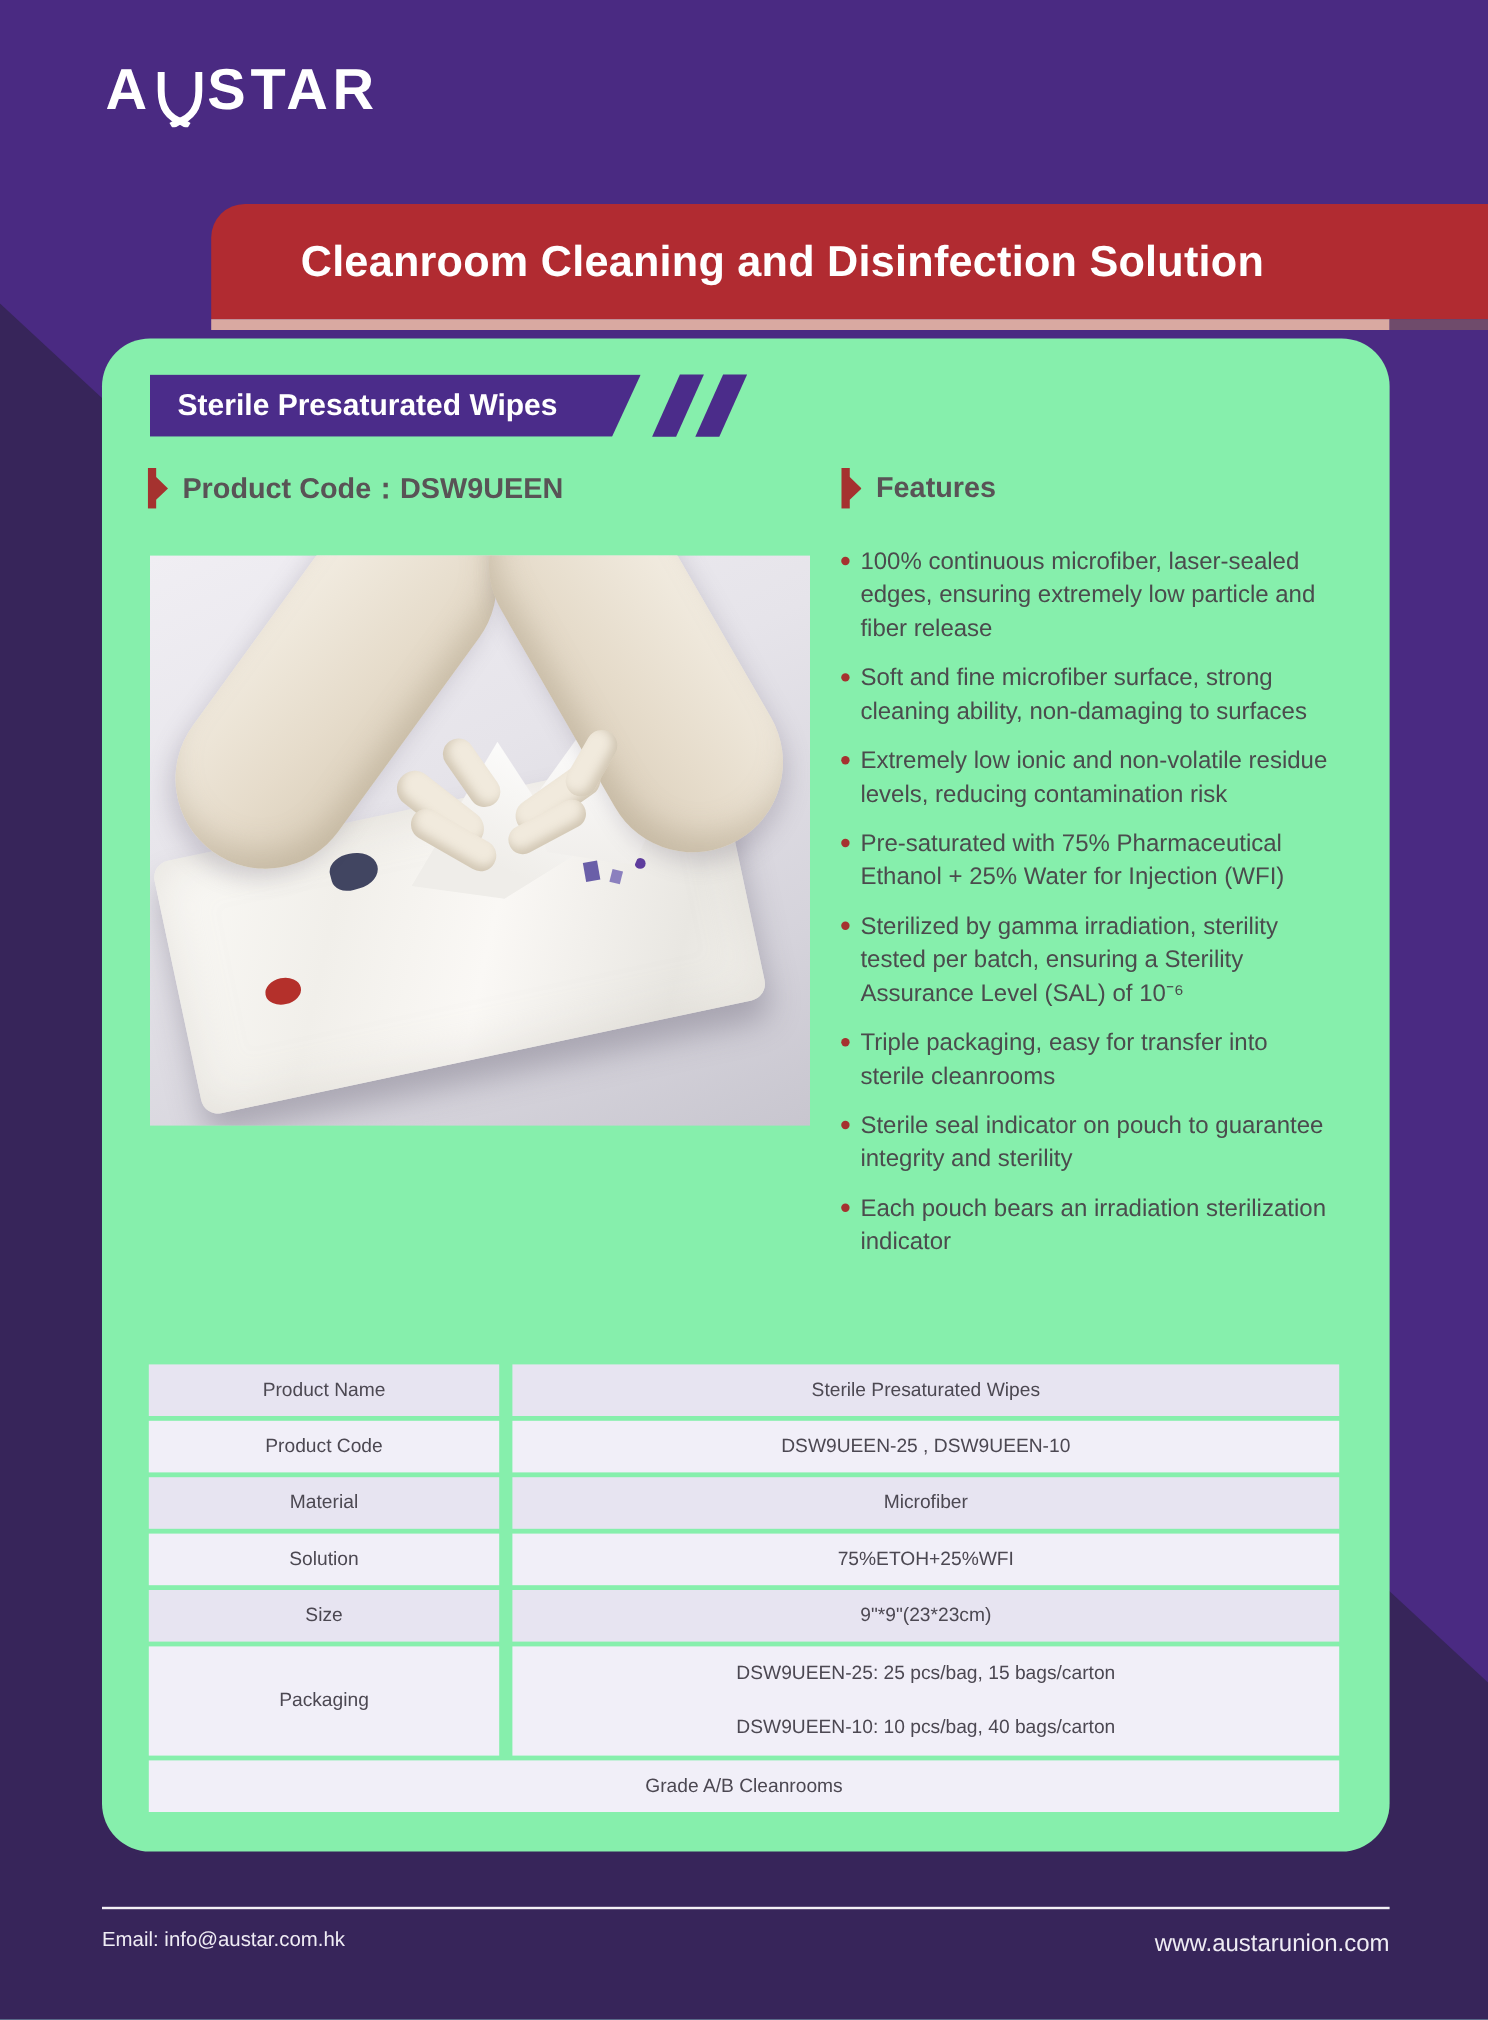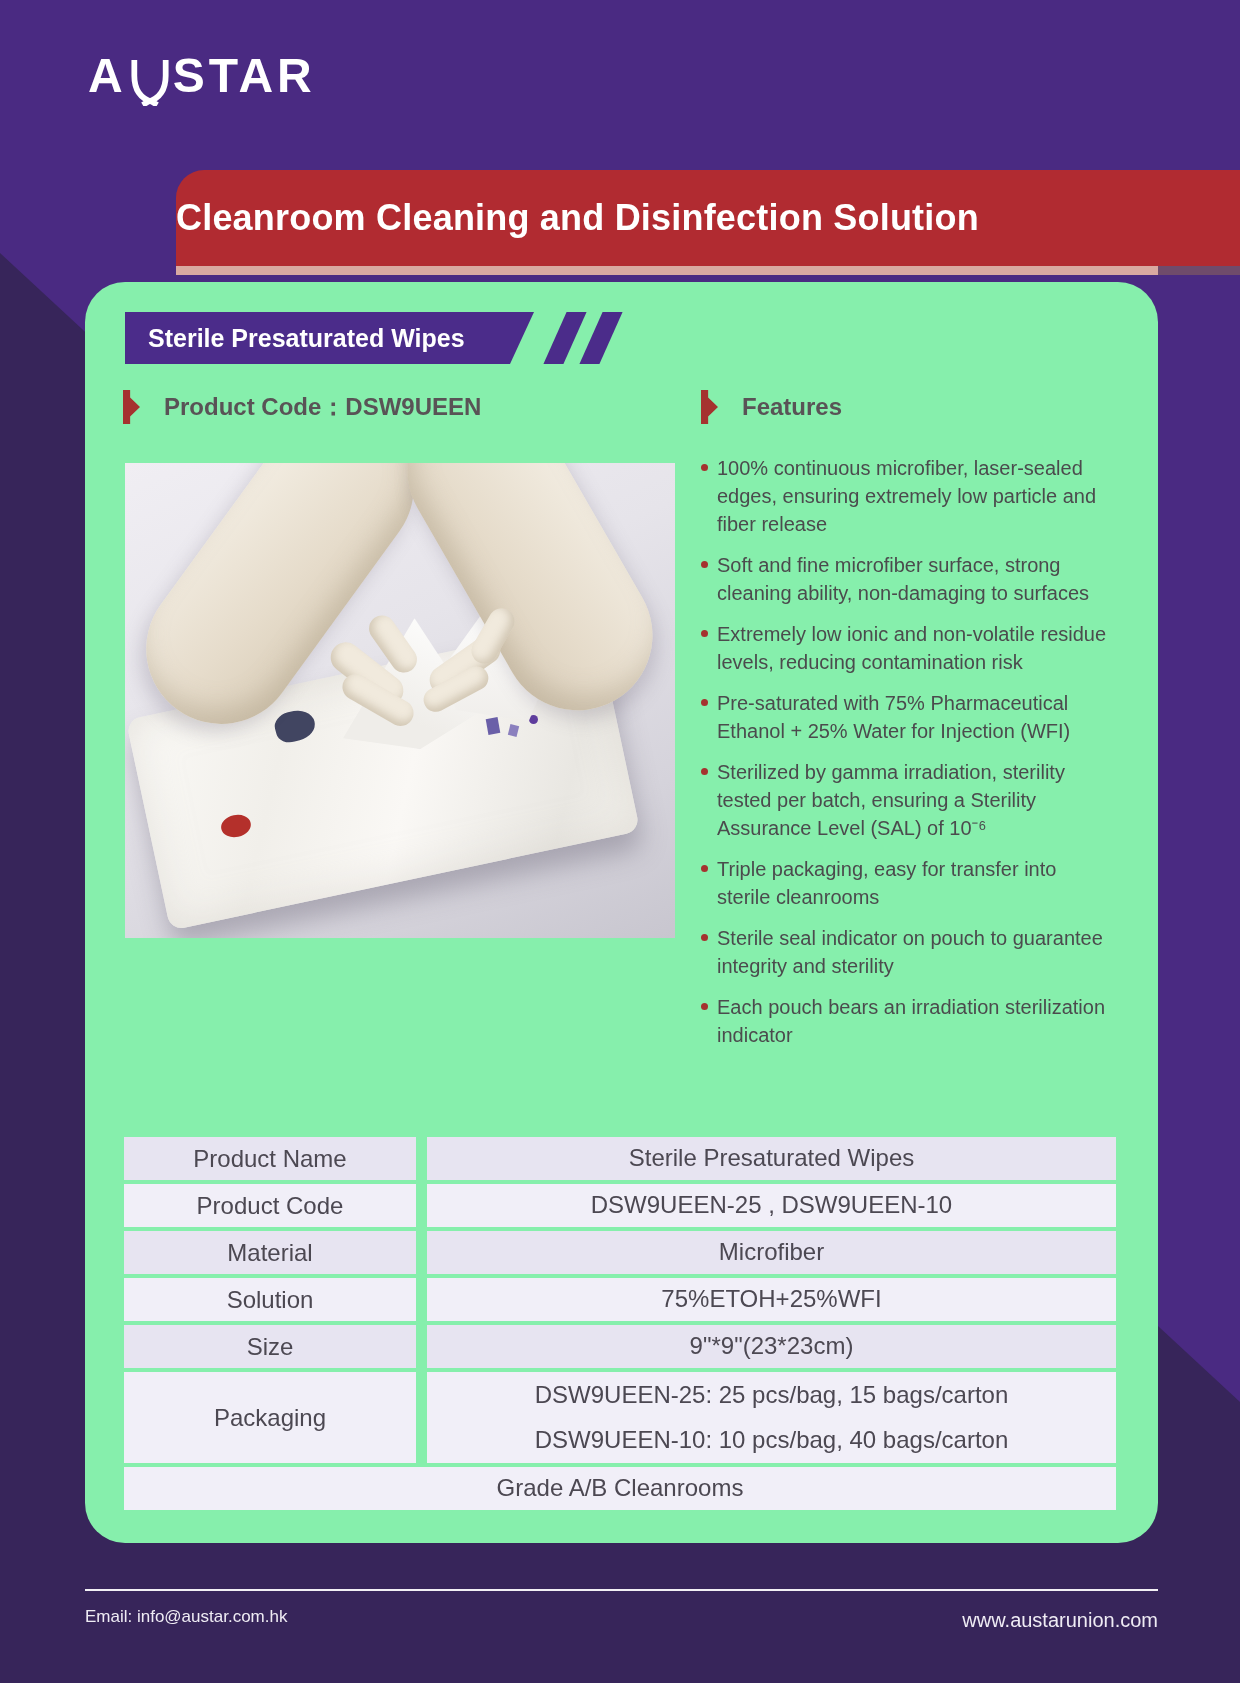--- a/index.html
+++ b/index.html
@@ -25,21 +25,21 @@
   .logo{
     position:absolute;left:88px;top:52px;color:#fff;
     font-size:48px;font-weight:700;letter-spacing:4px;line-height:48px;
     display:flex;align-items:flex-end;
   }
   .logo .uglyph{display:inline-block;width:42px;height:46px;margin:0 2px -6px 2px;}
   
   .red-banner{
     position:absolute;left:176px;top:170px;right:0;height:96px;
     background:var(--banner-red);border-top-left-radius:28px;
-    display:flex;align-items:center;justify-content:flex-start;
+    display:flex;align-items:center;justify-content:center;
   }
   .red-banner .title{
     color:#fff;font-size:36px;font-weight:700;letter-spacing:.2px;
     padding-right:112px;white-space:nowrap;
   }
   .banner-shadow{position:absolute;left:176px;top:266px;width:982px;height:9px;background:var(--banner-shadow-pink);}
   .banner-shadow-right{position:absolute;left:1158px;top:266px;width:82px;height:9px;background:#6F4B6B;}
   
   .card{
     position:absolute;left:85px;top:282px;width:1073px;height:1261px;
@@ -49,21 +49,21 @@
   .sub-banner{
     position:absolute;left:40px;top:30px;width:409px;height:52px;
     background:#4B2C8A;
     clip-path:polygon(0 0,100% 0,calc(100% - 24px) 100%,0 100%);
     color:#fff;font-size:25px;font-weight:700;line-height:52px;
     padding-left:23px;box-sizing:border-box;
   }
   .slash{position:absolute;top:30px;width:20px;height:52px;background:#4B2C8A;transform:skewX(-24deg);}
   .slash.s1{left:470px;} .slash.s2{left:506px;}
   
-  .sec-head{position:absolute;display:flex;align-items:center;gap:24px;}
+  .sec-head{position:absolute;display:flex;align-items:center;gap:12px;}
   .sec-head .flag{
     width:17px;height:34px;background:var(--accent-red);flex:0 0 auto;
     clip-path:polygon(0 0,42% 0,42% 22%,100% 50%,42% 78%,42% 100%,0 100%);
   }
   .sec-head .ht{font-size:24px;font-weight:700;color:#595356;}
   .pc-head{left:38px;top:108px;}
   .ft-head{left:616px;top:108px;}
   
   .photo{
     position:absolute;left:40px;top:181px;width:550px;height:475px;overflow:hidden;
@@ -111,21 +111,21 @@
   .f-r2{left:296px;top:214px;width:70px;height:24px;transform:rotate(-28deg);}
   .f-r3{left:338px;top:160px;width:60px;height:26px;transform:rotate(-60deg);}
   
   .features-list{position:absolute;left:612px;top:172px;width:412px;}
   .feat{display:flex;margin-bottom:13px;}
   .feat .dot{flex:0 0 auto;width:7px;height:7px;border-radius:50%;background:var(--accent-red);margin:10px 9px 0 4px;}
   .feat .ftxt{font-size:20px;line-height:28px;color:#4B4B4D;}
   
   .spec-table{position:absolute;left:39px;top:855px;width:992px;}
   .trow{display:flex;margin-bottom:4px;}
-  .tcell{display:flex;align-items:center;justify-content:center;font-size:24px;color:#4C4852;}
+  .tcell{display:flex;align-items:center;justify-content:center;font-size:16px;color:#4C4852;}
   .tlabel{width:292px;margin-right:11px;flex:0 0 auto;}
   .tvalue{flex:1;flex-direction:column;justify-content:space-around;}
   .trow,.trow .tcell{height:43px;}
   .trow.tall,.trow.tall .tcell{height:91px;}
   .trow.dark .tcell{background:var(--table-row-dark);}
   .trow.light .tcell{background:var(--table-row-light);}
   .vline{line-height:1.1;}
   
   .footer-line{position:absolute;left:85px;top:1589px;width:1073px;height:2px;background:#F2F0F5;}
   .footer-email{position:absolute;left:85px;top:1607px;font-size:17px;color:#EFECF4;}

